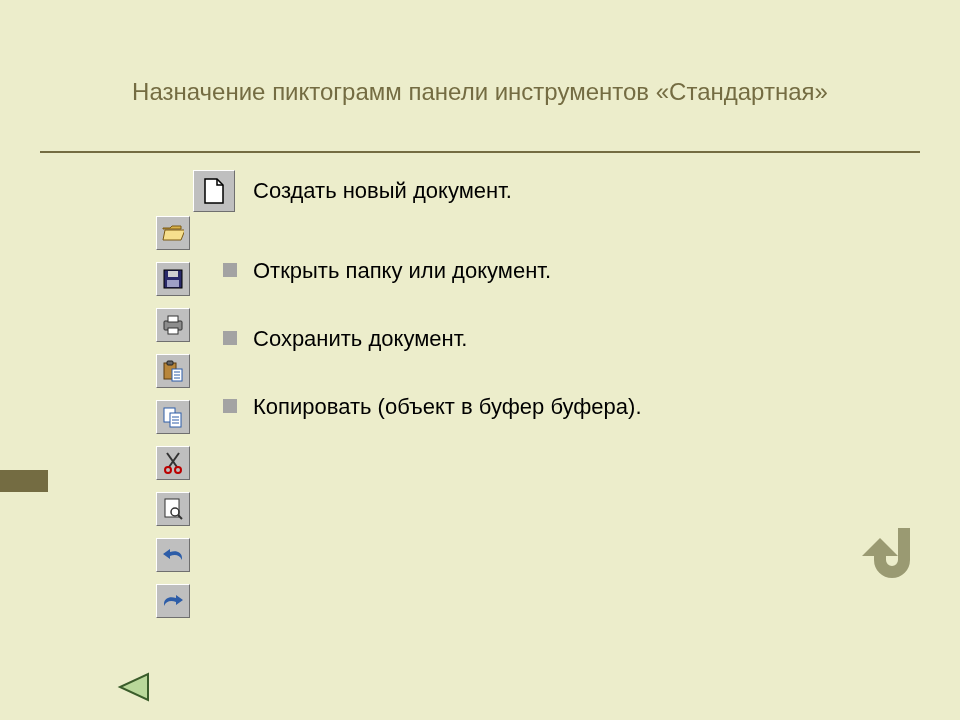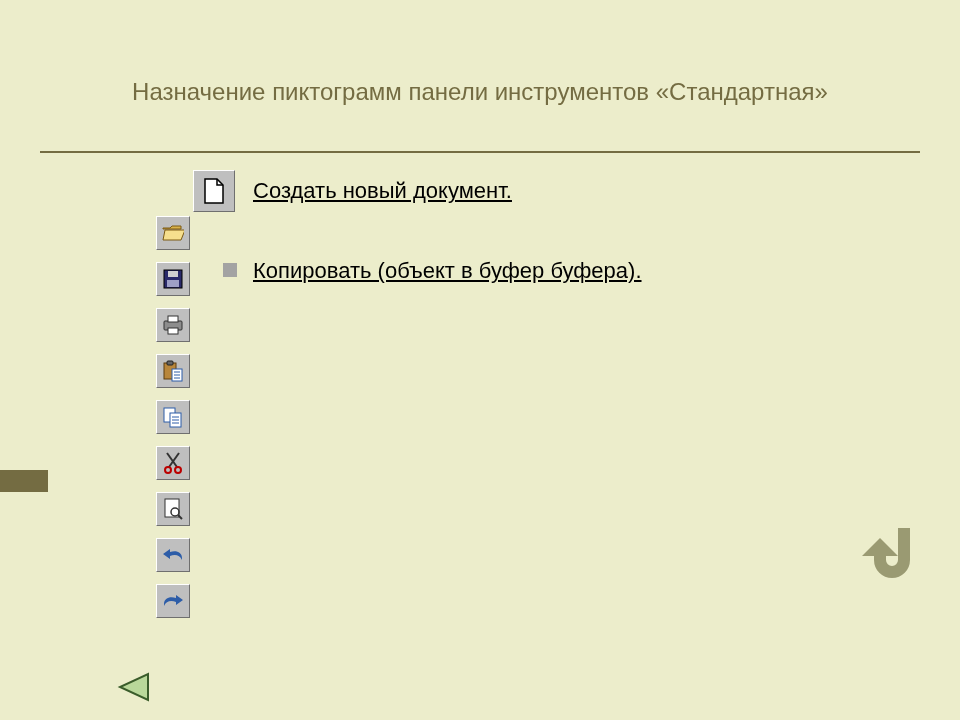--- a/index.html
+++ b/index.html
@@ -94,21 +94,21 @@
   .list-item:first-child { margin-bottom: 54px; }
   .bullet {
     width: 14px;
     height: 14px;
     background: #a3a3a3;
     margin-right: 16px;
     margin-top: 5px;
     flex: 0 0 auto;
   }
   .list-item:first-child .bullet { visibility: hidden; } 
-  .list-item .txt { flex: 1; text-decoration: underline; }
+  .list-item .txt { flex: 1; }
 
   
   .nav-back {
     position: absolute;
     left: 114px;
     top: 670px;
   }
   .nav-return {
     position: absolute;
     right: 30px;
@@ -211,21 +211,29 @@
 
   </div>
 
   <div class="list">
 
     <div class="list-item">
       <span class="bullet"></span>
       <span class="txt">Создать новый документ.</span>
     </div>
 
-
+    <div class="list-item">
+      <span class="bullet"></span>
+      <span class="txt">Открыть папку или документ.</span>
+    </div>
+
+    <div class="list-item">
+      <span class="bullet"></span>
+      <span class="txt">Сохранить документ.</span>
+    </div>
 
 
 
     <div class="list-item">
       <span class="bullet"></span>
       <span class="txt">Копировать (объект в буфер буфера).</span>
     </div>
 
 
   </div>

